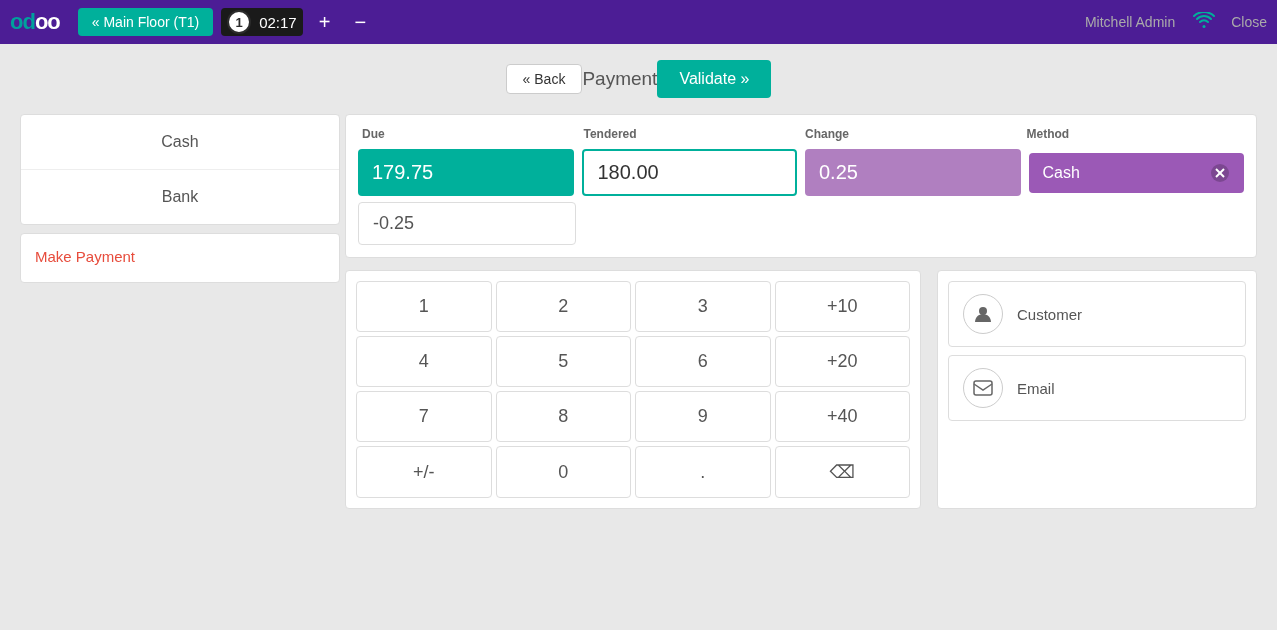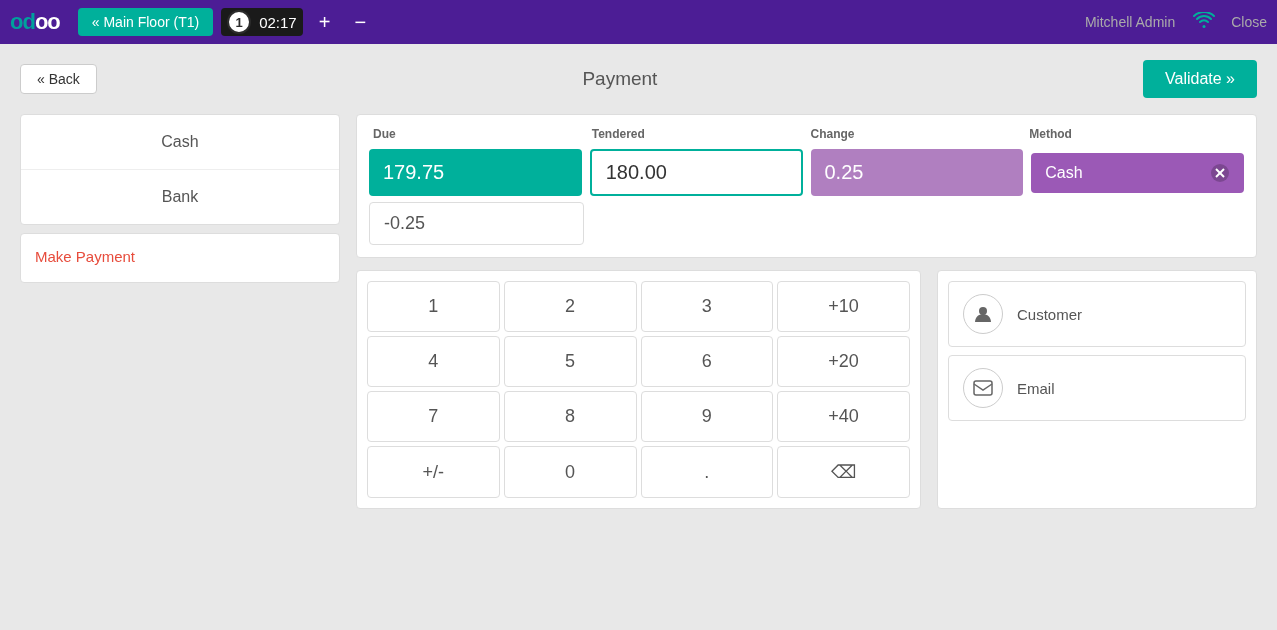--- a/index.html
+++ b/index.html
@@ -28,32 +28,32 @@
     .wifi-icon { color: #00b09b; font-size: 18px; margin-right: 8px; }
     .close-btn { background: none; border: none; color: #aaa; font-size: 14px; cursor: pointer; }
 
     
     .main-content {
       display: flex; flex-direction: column; height: calc(630px - 44px); background: #e8e8e8; padding: 16px 20px;
     }
 
     
     .header-row {
-      display: flex; align-items: center; justify-content: space-between; margin-bottom: 16px;
+      display: flex; align-items: center; justify-content: center; margin-bottom: 16px;
     }
     .back-btn {
       background: white; border: 1px solid #ccc; border-radius: 4px; padding: 6px 16px; font-size: 14px; cursor: pointer; color: #333;
     }
     .page-title { font-size: 19px; color: #555; font-weight: 300; }
     .validate-btn {
       background: #00b09b; color: white; border: none; border-radius: 4px; padding: 10px 22px; font-size: 16px; cursor: pointer; display: flex; align-items: center; gap: 6px;
     }
 
     
-    .body-row { display: flex; gap: 16px; flex: 1; justify-content: center; }
+    .body-row { display: flex; gap: 5px; flex: 1; justify-content: center; }
 
     
     .left-panel { width: 320px; display: flex; flex-direction: column; gap: 0; }
     .payment-methods {
       background: white; border: 1px solid #ddd; border-radius: 4px; overflow: hidden; margin-bottom: 8px;
     }
     .payment-method-item {
       padding: 18px; font-size: 16px; color: #555; cursor: pointer; border-bottom: 1px solid #eee; text-align: center;
     }
     .payment-method-item:last-child { border-bottom: none; }

